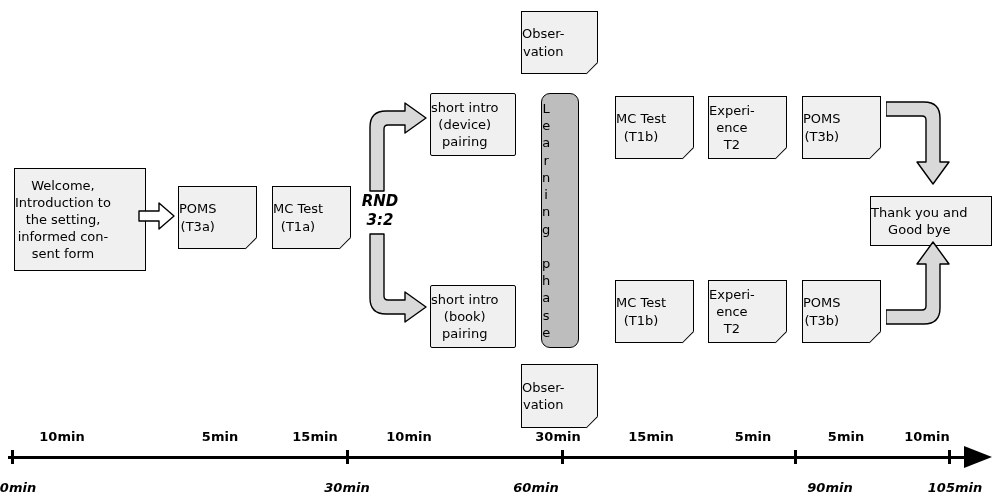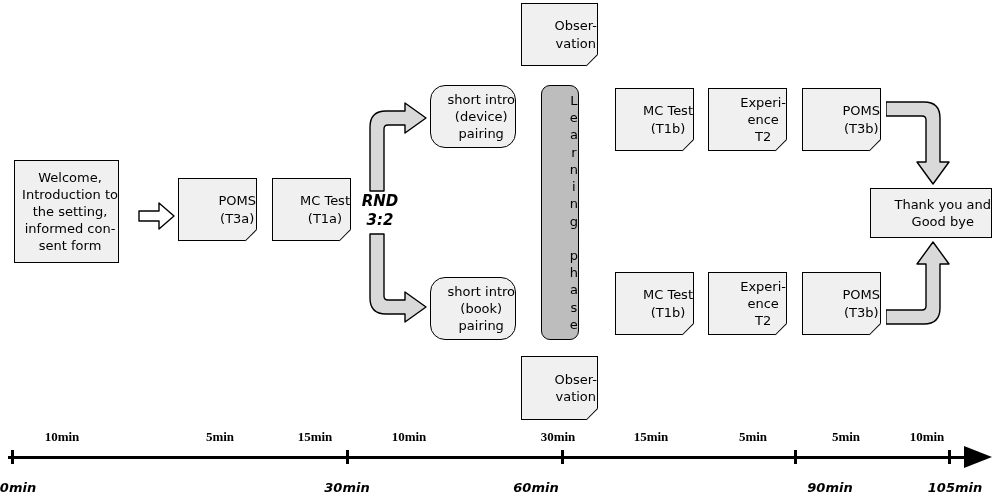--- a/index.html
+++ b/index.html
@@ -1,38 +1,38 @@
 <!DOCTYPE html>
 <html><head>
 <meta charset="utf-8">
 <style>
   html,body{margin:0;padding:0;background:#ffffff;}
   .canvas{position:relative;width:1004px;height:498px;background:#fff;font-family:"DejaVu Sans",sans-serif;color:#000;overflow:hidden;}
-  .box{position:absolute;display:flex;align-items:center;justify-content:flex-end;text-align:center;
-       font-size:13px;line-height:1.32;border:1.5px solid #000;background:#f0f0f0;box-sizing:border-box;}
-  .round{border-radius:15px;}
+  .box{position:absolute;display:flex;align-items:center;justify-content:flex-start;text-align:center;
+       font-size:13px;line-height:1.32;border:1.5px solid #000;background:#f0f0f0;box-sizing:border-box;margin-top:8px;}
+  .round{border-radius:2px;}
   .card::after{content:"";position:absolute;right:-9px;bottom:-9px;width:16px;height:16px;background:#fff;
        border-left:1.5px solid #000;transform:rotate(45deg);}
   .plainrect{background:#f0f0f0;}
   .learning{background:#bdbdbd;border-radius:9px;font-size:13px;line-height:17.2px;}
   .plain-label{position:absolute;font-weight:bold;text-align:center;font-size:15px;line-height:1.25;font-style:italic;}
   .arrow-svg{position:absolute;}
   .tl-line{position:absolute;background:#000;}
   .tick{position:absolute;width:2.5px;height:14px;background:#000;}
   .tl-arrowhead{position:absolute;width:0;height:0;border-top:11px solid transparent;
        border-bottom:11px solid transparent;border-left:28px solid #000;}
-  .dur{position:absolute;top:429px;font-weight:bold;font-size:13px;transform:translateX(-50%);white-space:nowrap;font-family:Liberation Serif, serif;}
+  .dur{position:absolute;top:429px;font-weight:bold;font-size:13px;transform:translateX(-50%);white-space:nowrap;}
   .mile{position:absolute;top:480px;font-weight:bold;font-size:13px;transform:translateX(-50%);white-space:nowrap;font-style:italic;}
 </style>
 </head>
 <body>
 
 <div class="canvas">
 
-  <div class="box plainrect" style="left:14px;top:160px;width:105px;height:103px">
+  <div class="box plainrect" style="left:14px;top:160px;width:132px;height:103px">
     <span>Welcome,<br>Introduction to<br>the setting,<br>informed con-<br>sent form</span>
   </div>
 
   <svg class="arrow-svg" style="left:138px;top:201px" width="38" height="30">
     <path d="M1 10 L21 10 L21 2 L36 15 L21 28 L21 20 L1 20 Z" fill="#ffffff" stroke="#000" stroke-width="1.4" stroke-linejoin="round"></path>
   </svg>
 
   <div class="box card" style="left:178px;top:178px;width:79px;height:63px">
     <span>POMS<br>(T3a)</span>
   </div>

